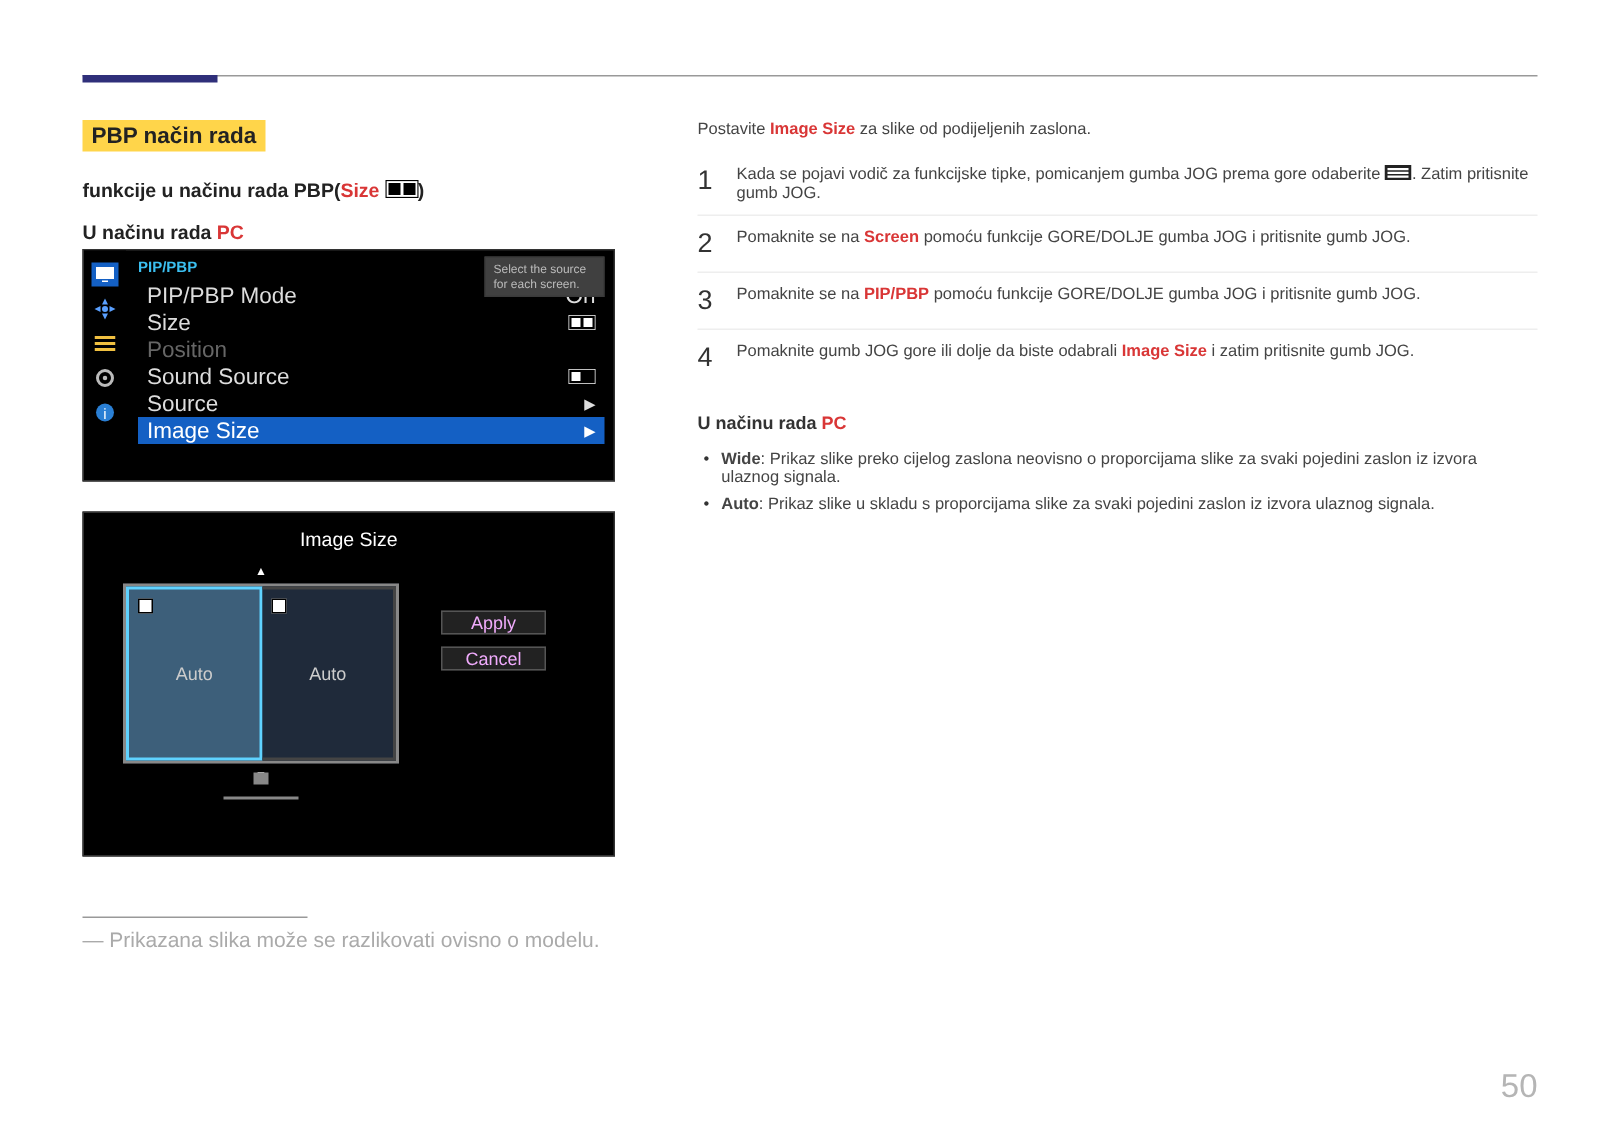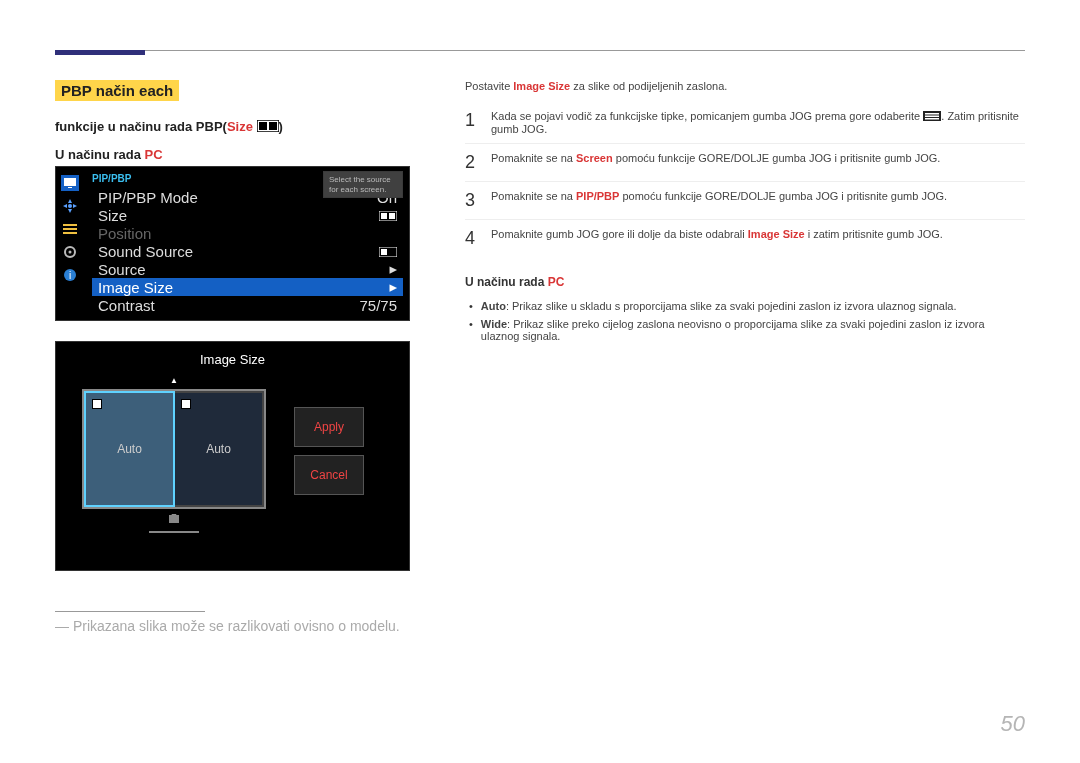--- a/index.html
+++ b/index.html
@@ -124,22 +124,22 @@
     width:50px; height:12px; background:transparent; margin:0 auto;
     border-bottom:2px solid #888;
     position:relative;
   }
   .osd2-stand::before {
     content:""; position:absolute; left:50%; top:-6px; transform:translateX(-50%);
     width:10px; height:8px; background:#888;
   }
   .osd2-btns { display:flex; flex-direction:column; gap:8px; margin-top:30px; }
   .osd2-btn {
-    background:#222; color:#ef4444; font-size:12px;
-    padding:12px 10px; border:1px solid #555; width:70px; text-align:center;
+    background:#222; color:#f0abfc; font-size:12px;
+    padding:0 10px; border:1px solid #555; width:70px; text-align:center;
   }
 
   .footnote-rule { border:none; border-top:1px solid #999; width:150px; margin-top:40px; margin-bottom:6px;}
   .footnote { font-size:14px; color:#aaa; }
 
   
   .intro { font-size:11px; color:#444; margin-bottom:10px; }
   .intro .red { color:#d93636; font-weight:bold; }
   .steps { list-style:none; }
   .steps li { display:flex; gap:10px; padding:8px 0; border-bottom:1px solid #eee; font-size:11px; color:#444; align-items:flex-start; }
@@ -150,32 +150,32 @@
 
   .mode-heading { font-weight:bold; font-size:12px; margin-top:18px; margin-bottom:8px; }
   .mode-heading .red { color:#d93636; }
   .bullets { list-style:none; padding-left:4px; }
   .bullets li { font-size:11px; color:#444; padding:3px 0; display:flex; gap:8px; }
   .bullets li::before { content:"•"; color:#333; }
   .bullets .bold { font-weight:bold; }
 
   .page-num {
     position:absolute; bottom:26px; right:55px;
-    font-size:22px; color:#b5b5b5; font-weight:300;font-style:italic;
+    font-size:22px; color:#b5b5b5; font-weight:300;
   }
 </style>
 </head>
 <body>
 
 <div class="top-line"></div>
 <div class="top-accent"></div>
 
 <div class="cols">
   <div class="left-col">
-    <div class="section-title">PBP način each</div>
+    <div class="section-title">PBP način rada</div>
 
     <div class="sub1">
       <span>funkcije u načinu rada PBP(</span><span class="red">Size</span>
       <span class="pbp-icon">
         <svg width="22" height="12">
             <rect x="0" y="0" width="22" height="12" fill="none" stroke="#000" stroke-width="1.5"></rect>
             <rect x="2" y="2" width="8" height="8" fill="#000"></rect>
             <rect x="12" y="2" width="8" height="8" fill="#000"></rect>
           </svg>
       </span><span>)</span>
@@ -254,24 +254,20 @@
                 </svg></span>
             </div>
             <div class="osd1-row">
               <span>Source</span>
               <span>▸</span>
             </div>
             <div class="osd1-row sel">
               <span>Image Size</span>
               <span>▸</span>
             </div>
-            <div class="osd1-row">
-              <span>Contrast</span>
-              <span>75/75</span>
-            </div>
           </div>
       </div>
     </div>
 
     
     <div class="osd2">
       <div class="osd2-title">Image Size</div>
       <div class="osd2-body">
         <div class="osd2-monitor">
           <div class="osd2-arrow-up">▲</div>
@@ -327,22 +323,22 @@
           <div>Pomaknite gumb JOG gore ili dolje da biste odabrali <span class="red">Image Size</span> i zatim pritisnite gumb JOG.</div>
         </li>
       </ol>
 
     <div class="mode-heading">
       <span>U načinu rada </span><span class="red">PC</span>
     </div>
 
     <ul class="bullets" id="bullets">
         <li>
+          <div><span class="bold">Wide</span>: Prikaz slike preko cijelog zaslona neovisno o proporcijama slike za svaki pojedini zaslon iz izvora ulaznog signala.</div>
+        </li>
+        <li>
           <div><span class="bold">Auto</span>: Prikaz slike u skladu s proporcijama slike za svaki pojedini zaslon iz izvora ulaznog signala.</div>
-        </li>
-        <li>
-          <div><span class="bold">Wide</span>: Prikaz slike preko cijelog zaslona neovisno o proporcijama slike za svaki pojedini zaslon iz izvora ulaznog signala.</div>
         </li>
       </ul>
   </div>
 </div>
 
 <div class="page-num">50</div>
 
 </body></html>

